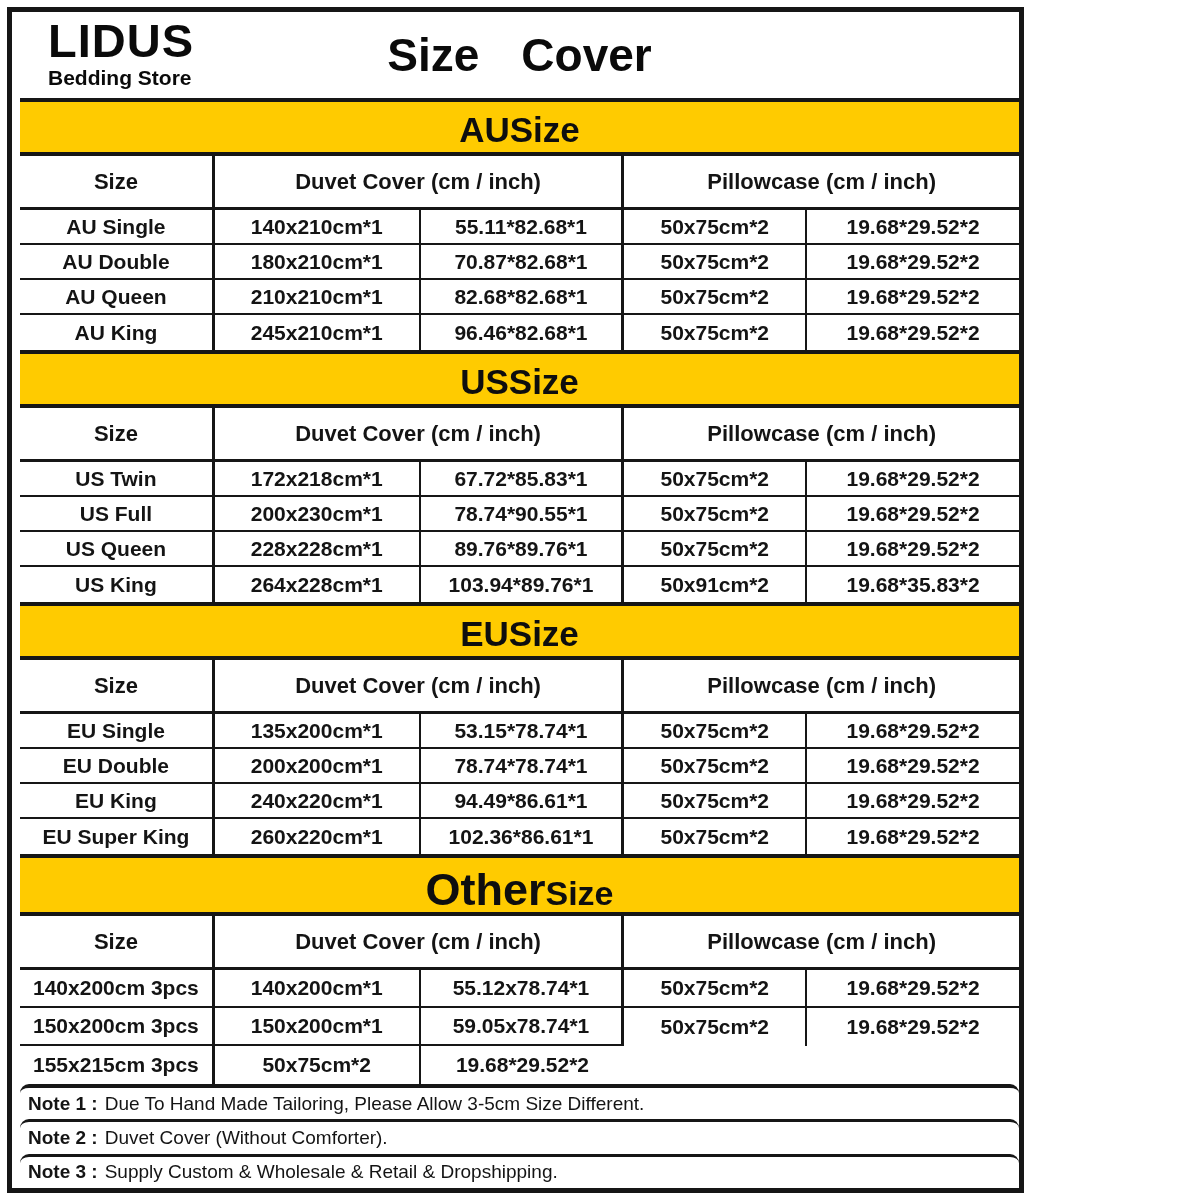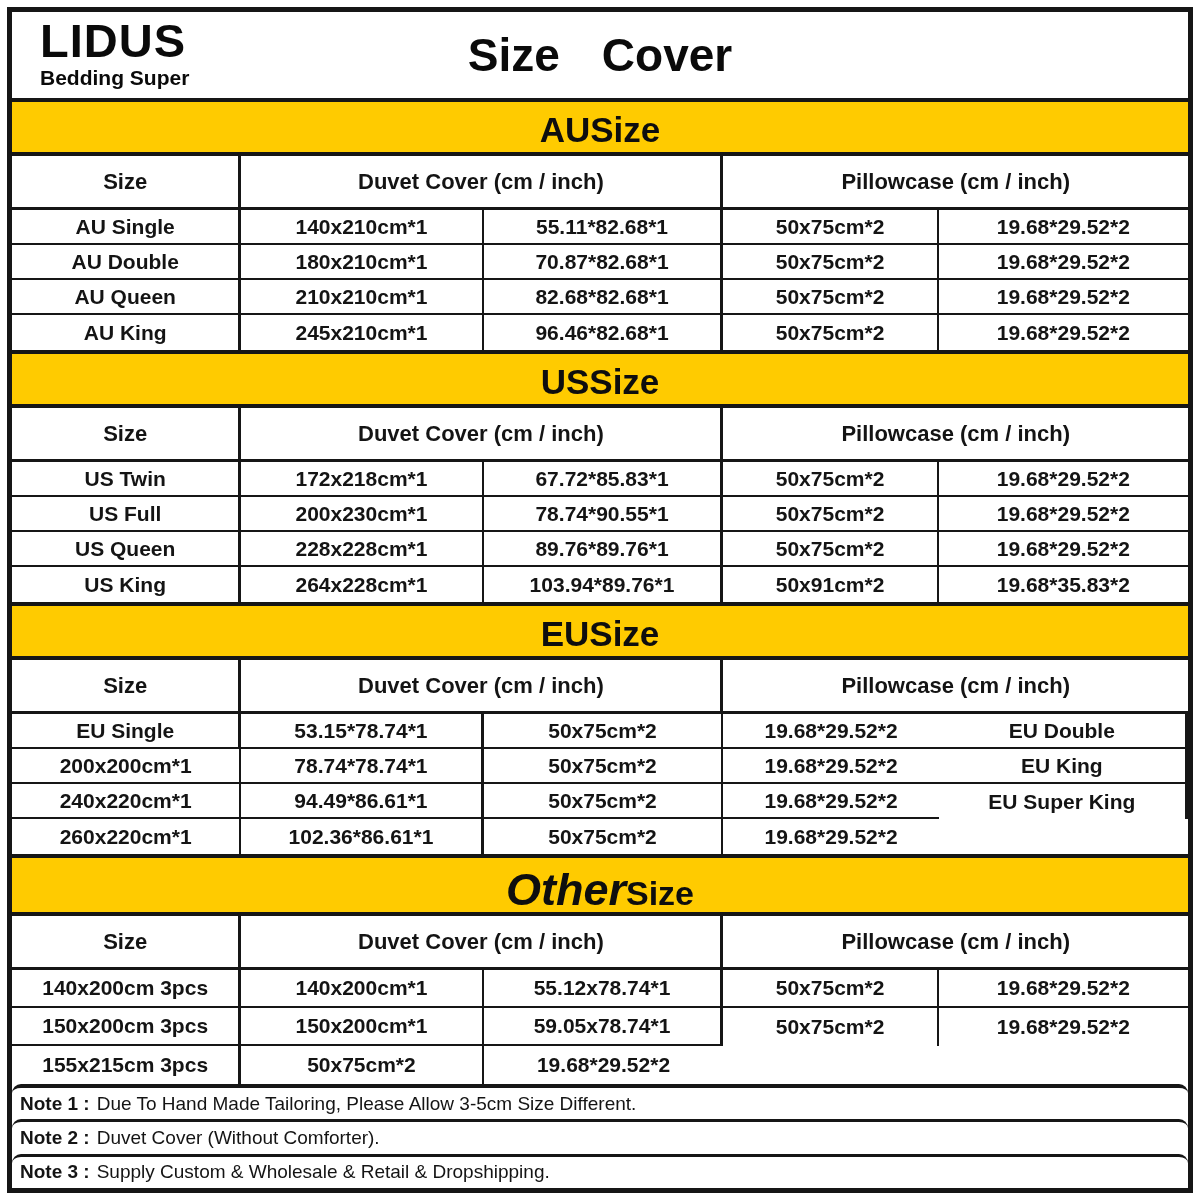--- a/index.html
+++ b/index.html
@@ -5,24 +5,24 @@
   * { box-sizing: border-box; margin: 0; padding: 0; }
   html, body {
     width: 1200px; height: 1200px;
     background: #ffffff;
     font-family: "Liberation Sans", sans-serif;
     color: #141414;
     overflow: hidden;
   }
   .poster {
     position: absolute; left: 7px; top: 7px;
-    width: 1186px; height: 1186px;
+    width: 1017px; height: 1186px;
     border: 5px solid #161616;
     background: #ffffff;
-    display: flex; flex-direction: column;
+    display: flex; flex-direction: column; padding-left: 8px;
   }
 
   
   .header { flex: none; height: 86px; position: relative; background: #fff; }
   .brand { position: absolute; left: 28px; top: 5px; line-height: 1; }
   .brand-name { font-size: 47px; font-weight: bold; letter-spacing: 1px; color: #0a0a0a; }
   .brand-sub  { font-size: 21px; font-weight: bold; margin-top: 3px; color: #0a0a0a; }
   .page-title {
     position: absolute; left: 0; right: 0; top: 16px;
     text-align: center; font-size: 46px; font-weight: bold; color: #0a0a0a;
@@ -35,21 +35,21 @@
     background: #FFCB00;
     border-top: 4px solid #161616;
     border-bottom: 4px solid #161616;
     display: flex; align-items: baseline; justify-content: center;
     padding-top: 8px;
     font-weight: bold; font-size: 35px; color: #0e0e0e;
   }
   .banner .banner-main { font-size: 35px; }
   .banner .banner-sub  { font-size: 35px; }
   .section-other .banner { height: 62px; padding-top: 6px; }
-  .section-other .banner-main { font-size: 45px; font-style: italic; }
+  .section-other .banner-main { font-size: 45px; }
   .section-other .banner-sub  { font-size: 34px; }
 
   
   .size-table {
     flex: none;
     display: grid;
     grid-template-columns: 19.5% 20.6% 20.4% 18.3% 21.2%;
     background: #fff;
   }
   .t4 { grid-template-rows: 54px repeat(4, 35px); }
@@ -88,21 +88,21 @@
   .note-text  { font-weight: normal; }
 </style>
 </head>
 <body>
 
 <div class="poster">
 
   <div class="header">
     <div class="brand">
       <div class="brand-name">LIDUS</div>
-      <div class="brand-sub">Bedding Super</div>
+      <div class="brand-sub">Bedding Store</div>
     </div>
     <div class="page-title"><span>Size</span><span class="title-gap"></span><span>Cover</span></div>
   </div>
 
   <section class="section section-au">
     <div class="banner">
       <span class="banner-main">AU</span>
       <span class="banner-sub">Size</span>
     </div>
     <div class="size-table t4">
@@ -176,20 +176,21 @@
     <div class="banner">
       <span class="banner-main">EU</span>
       <span class="banner-sub">Size</span>
     </div>
     <div class="size-table t4">
       <div class="cell head h-size">Size</div>
       <div class="cell head h-duvet">Duvet Cover (cm / inch)</div>
       <div class="cell head h-pillow">Pillowcase (cm / inch)</div>
 
       <div class="cell c1">EU Single</div>
+      <div class="cell c2">135x200cm*1</div>
       <div class="cell c3">53.15*78.74*1</div>
       <div class="cell c4">50x75cm*2</div>
       <div class="cell c5">19.68*29.52*2</div>
 
       <div class="cell c1">EU Double</div>
       <div class="cell c2">200x200cm*1</div>
       <div class="cell c3">78.74*78.74*1</div>
       <div class="cell c4">50x75cm*2</div>
       <div class="cell c5">19.68*29.52*2</div>
 

